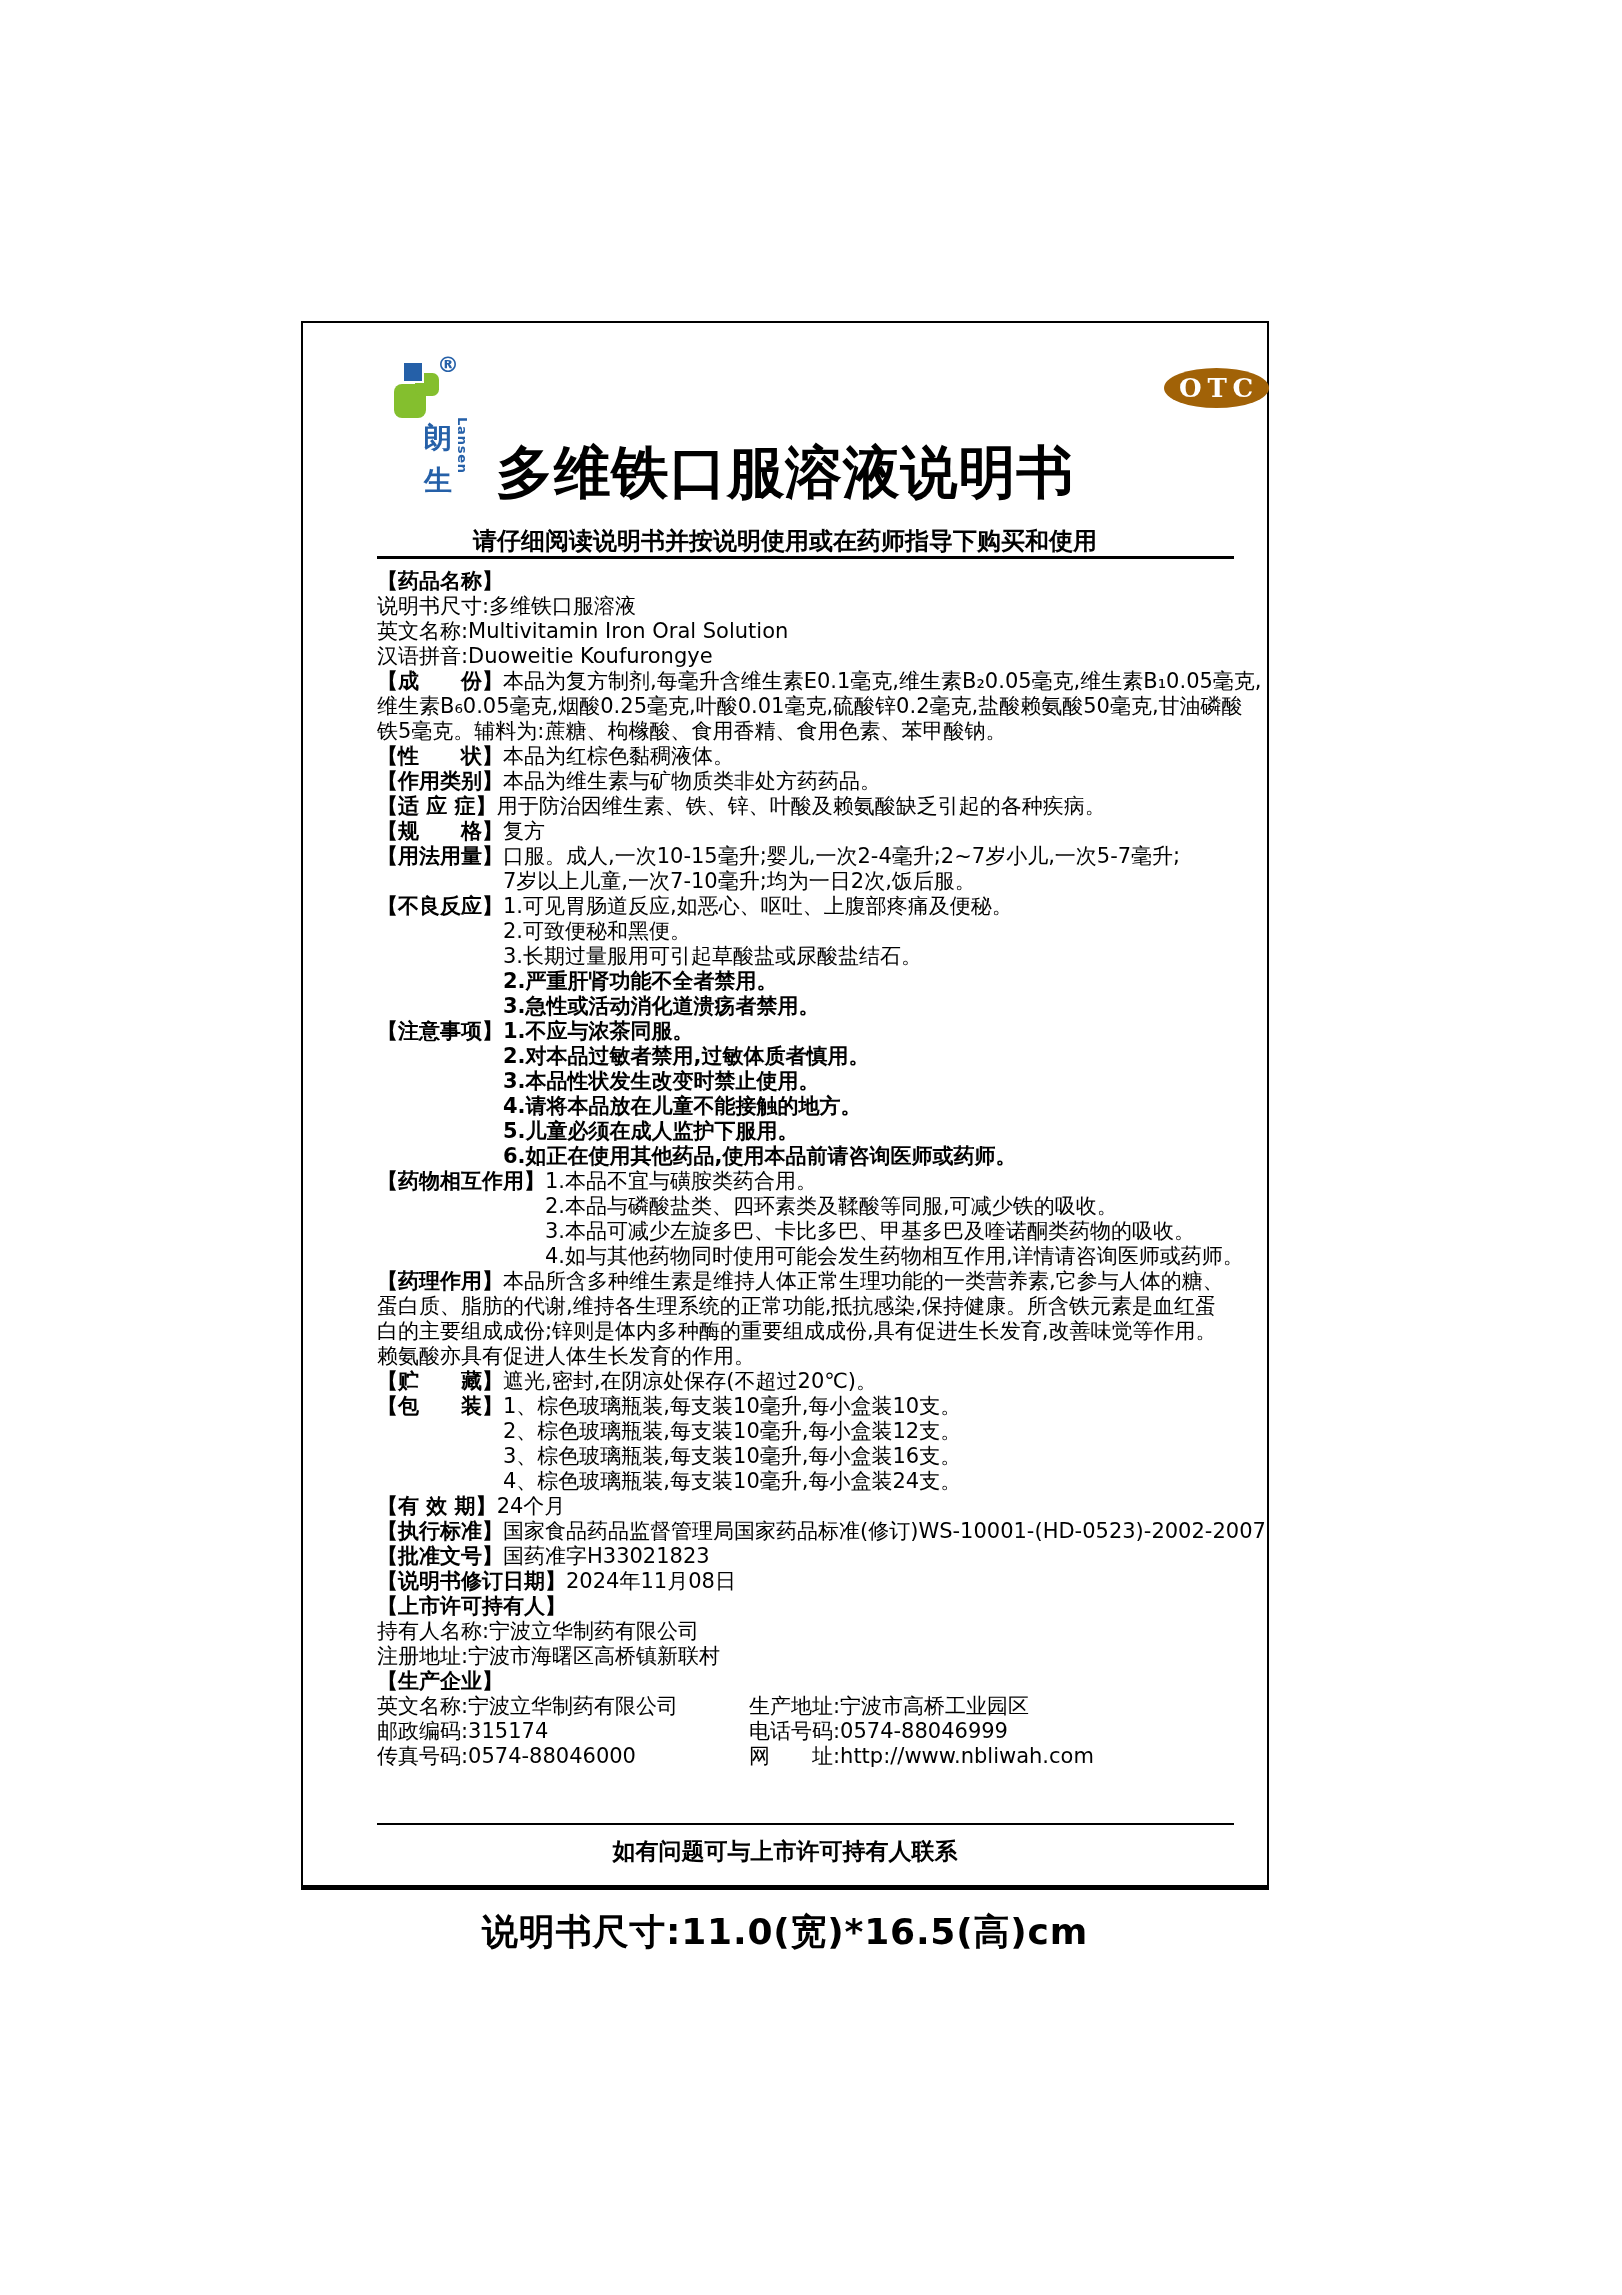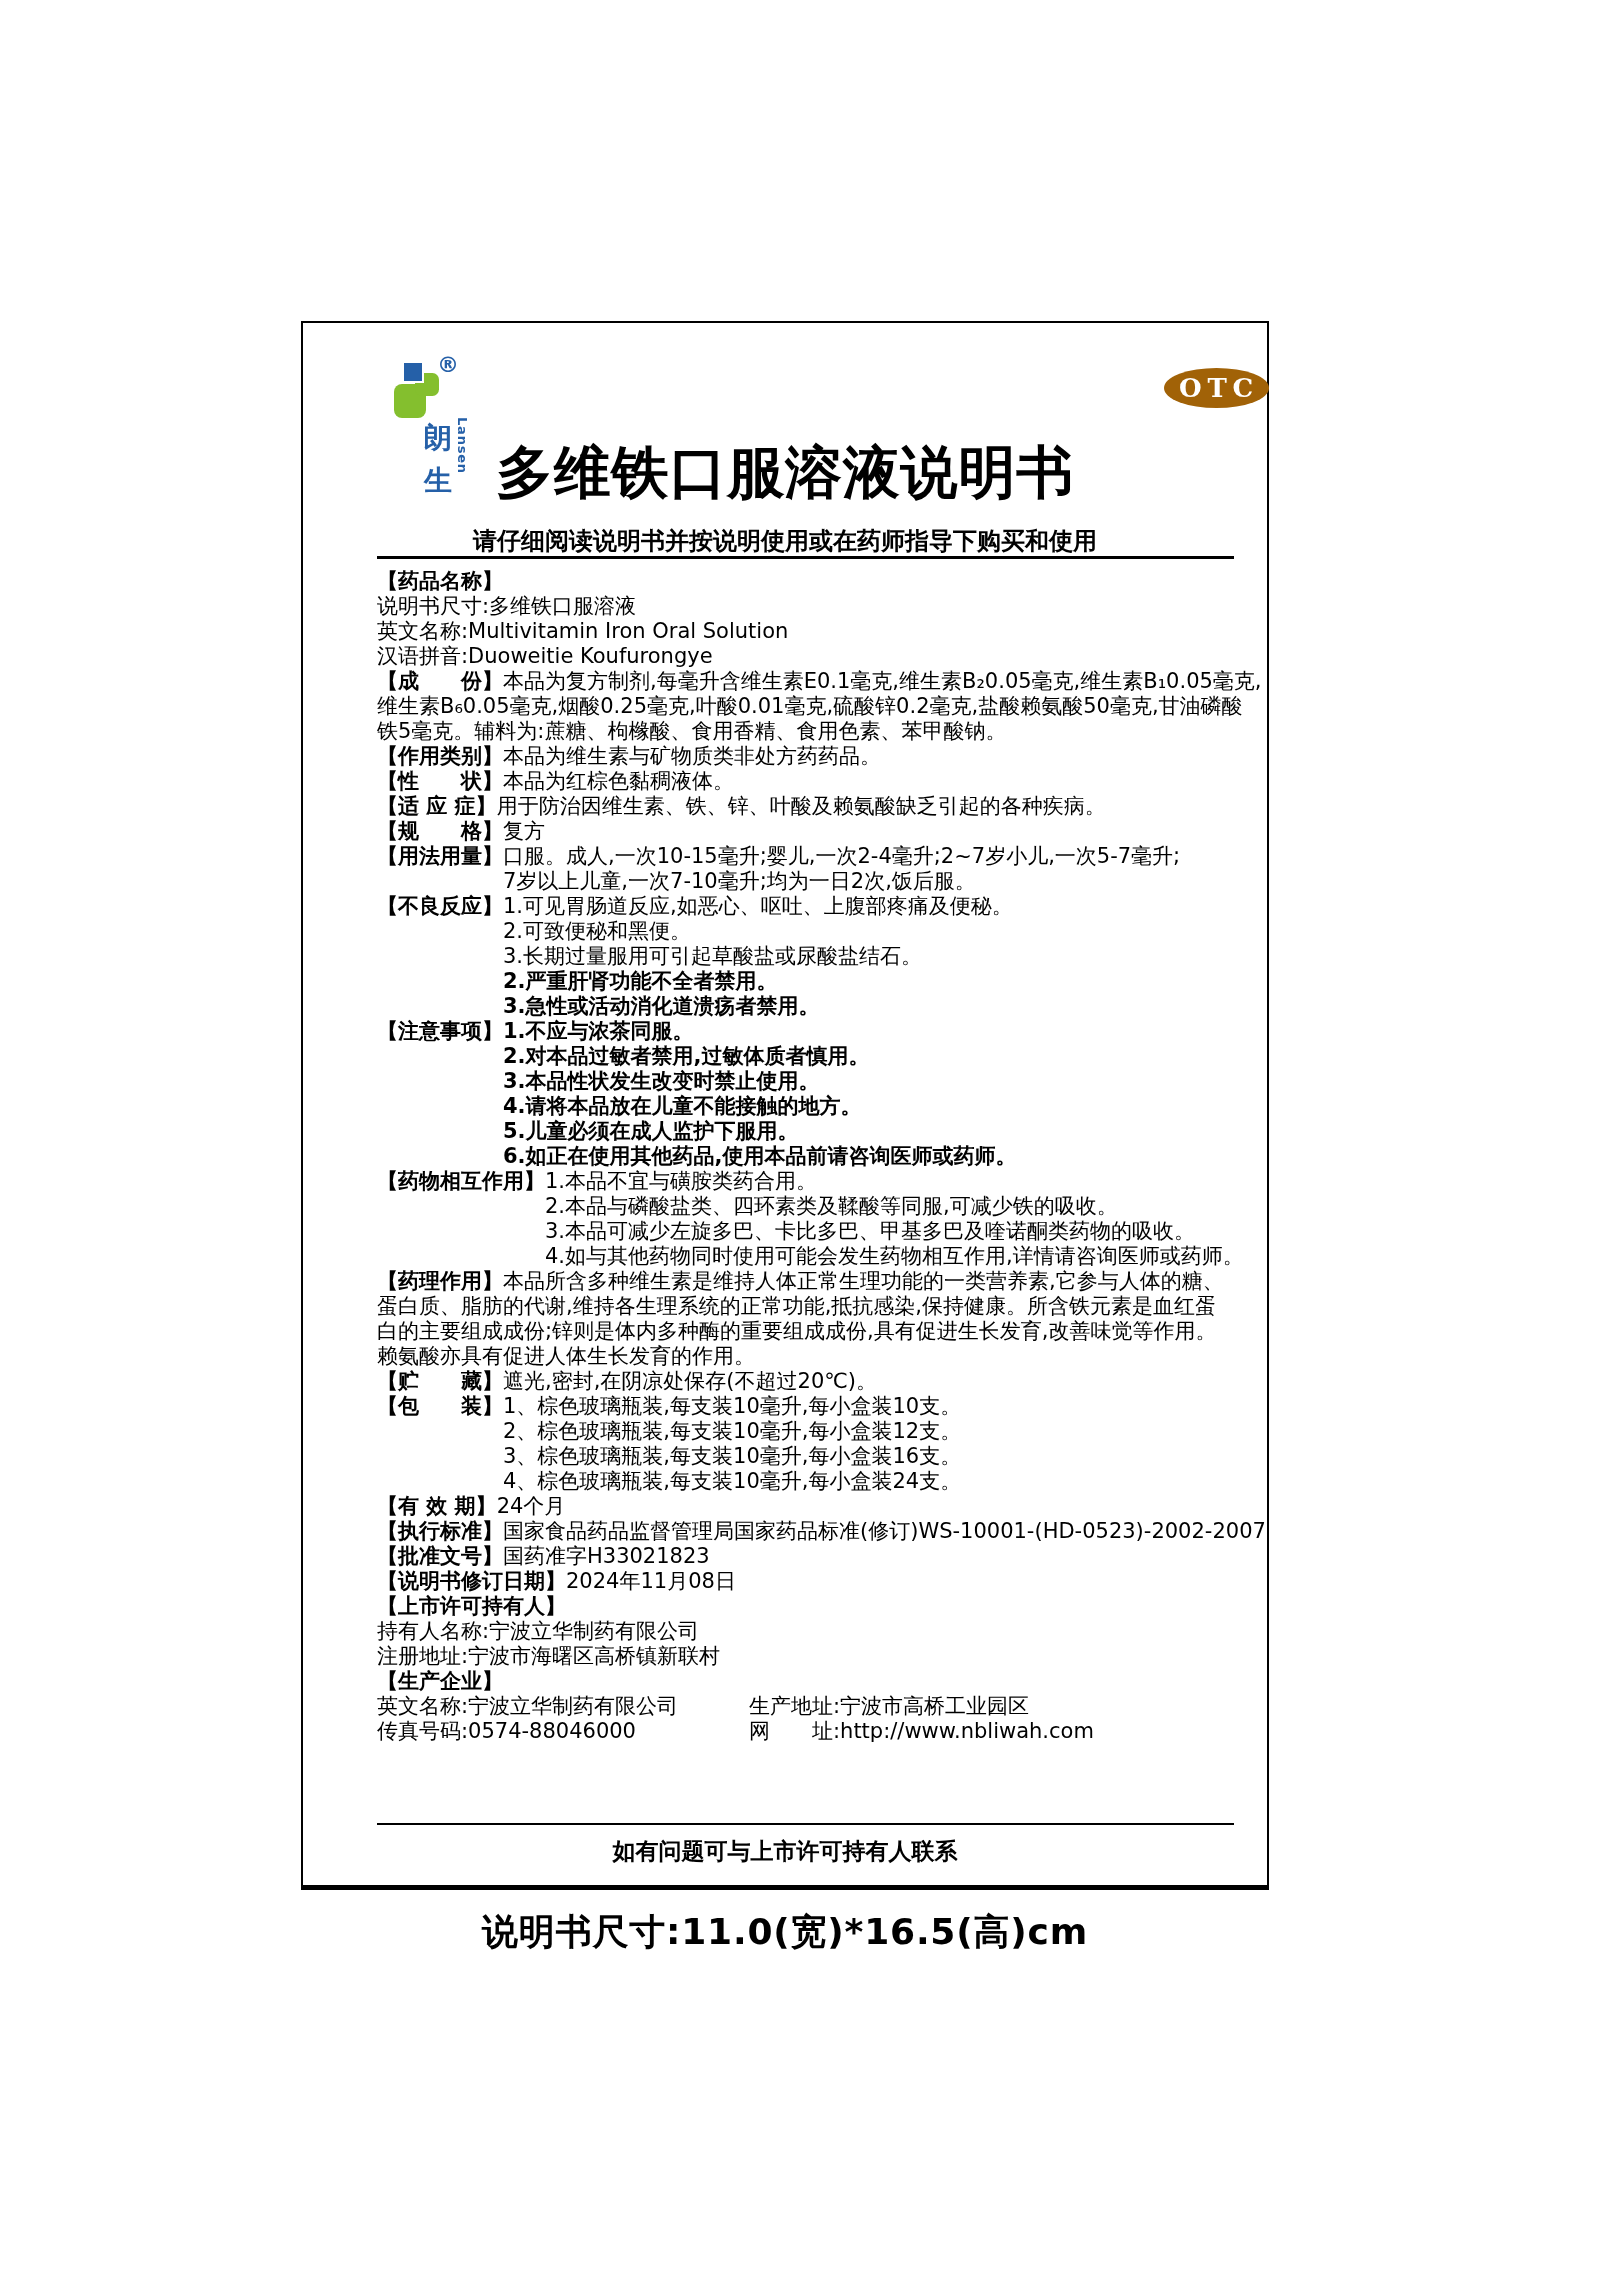--- a/index.html
+++ b/index.html
@@ -64,22 +64,22 @@
     <div class="hr1"></div>
 
     <div class="content">
         <div class="line"><span class="lbl">【药品名称】</span></div>
         <div class="line"><span>说明书尺寸:多维铁口服溶液</span></div>
         <div class="line"><span>英文名称:Multivitamin Iron Oral Solution</span></div>
         <div class="line"><span>汉语拼音:Duoweitie Koufurongye</span></div>
         <div class="line"><span class="lbl">【成　　份】</span><span>本品为复方制剂,每毫升含维生素E0.1毫克,维生素B₂0.05毫克,维生素B₁0.05毫克,</span></div>
         <div class="line"><span>维生素B₆0.05毫克,烟酸0.25毫克,叶酸0.01毫克,硫酸锌0.2毫克,盐酸赖氨酸50毫克,甘油磷酸</span></div>
         <div class="line"><span>铁5毫克。辅料为:蔗糖、枸橼酸、食用香精、食用色素、苯甲酸钠。</span></div>
+        <div class="line"><span class="lbl">【性　　状】</span><span>本品为红棕色黏稠液体。</span></div>
         <div class="line"><span class="lbl">【作用类别】</span><span>本品为维生素与矿物质类非处方药药品。</span></div>
-        <div class="line"><span class="lbl">【性　　状】</span><span>本品为红棕色黏稠液体。</span></div>
         <div class="line"><span class="lbl">【适 应 症】</span><span>用于防治因维生素、铁、锌、叶酸及赖氨酸缺乏引起的各种疾病。</span></div>
         <div class="line"><span class="lbl">【规　　格】</span><span>复方</span></div>
         <div class="line"><span class="lbl">【用法用量】</span><span>口服。成人,一次10-15毫升;婴儿,一次2-4毫升;2~7岁小儿,一次5-7毫升;</span></div>
         <div class="line ind1"><span>7岁以上儿童,一次7-10毫升;均为一日2次,饭后服。</span></div>
         <div class="line"><span class="lbl">【不良反应】</span><span>1.可见胃肠道反应,如恶心、呕吐、上腹部疼痛及便秘。</span></div>
         <div class="line ind1"><span>2.可致便秘和黑便。</span></div>
         <div class="line ind1"><span>3.长期过量服用可引起草酸盐或尿酸盐结石。</span></div>
         <div class="line ind1 bold"><span>2.严重肝肾功能不全者禁用。</span></div>
         <div class="line ind1 bold"><span>3.急性或活动消化道溃疡者禁用。</span></div>
         <div class="line bold"><span class="lbl">【注意事项】</span><span>1.不应与浓茶同服。</span></div>
@@ -107,20 +107,24 @@
         <div class="line"><span class="lbl">【说明书修订日期】</span><span>2024年11月08日</span></div>
         <div class="line"><span class="lbl">【上市许可持有人】</span></div>
         <div class="line"><span>持有人名称:宁波立华制药有限公司</span></div>
         <div class="line"><span>注册地址:宁波市海曙区高桥镇新联村</span></div>
         <div class="line"><span class="lbl">【生产企业】</span></div>
         <div class="line cols">
           <span class="col0">英文名称:宁波立华制药有限公司</span>
           <span class="col1">生产地址:宁波市高桥工业园区</span>
         </div>
         <div class="line cols">
+          <span class="col0">邮政编码:315174</span>
+          <span class="col1">电话号码:0574-88046999</span>
+        </div>
+        <div class="line cols">
           <span class="col0">传真号码:0574-88046000</span>
           <span class="col1">网　　址:http://www.nbliwah.com</span>
         </div>
       </div>
 
     <div class="hr2"></div>
     <div class="footnote">如有问题可与上市许可持有人联系</div>
   </div>
 
   <div class="caption">说明书尺寸:11.0(宽)*16.5(高)cm</div>

